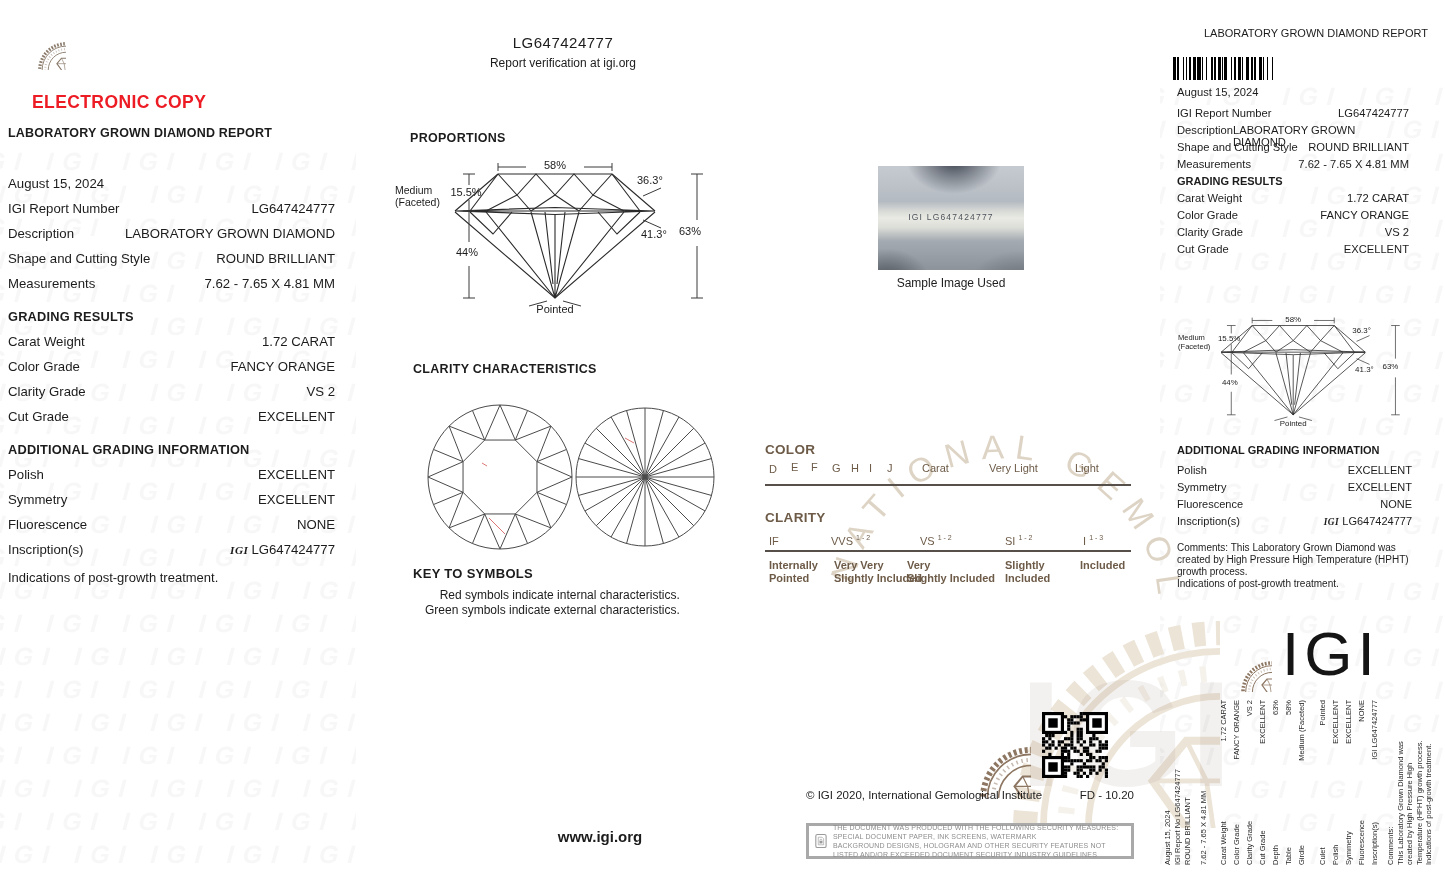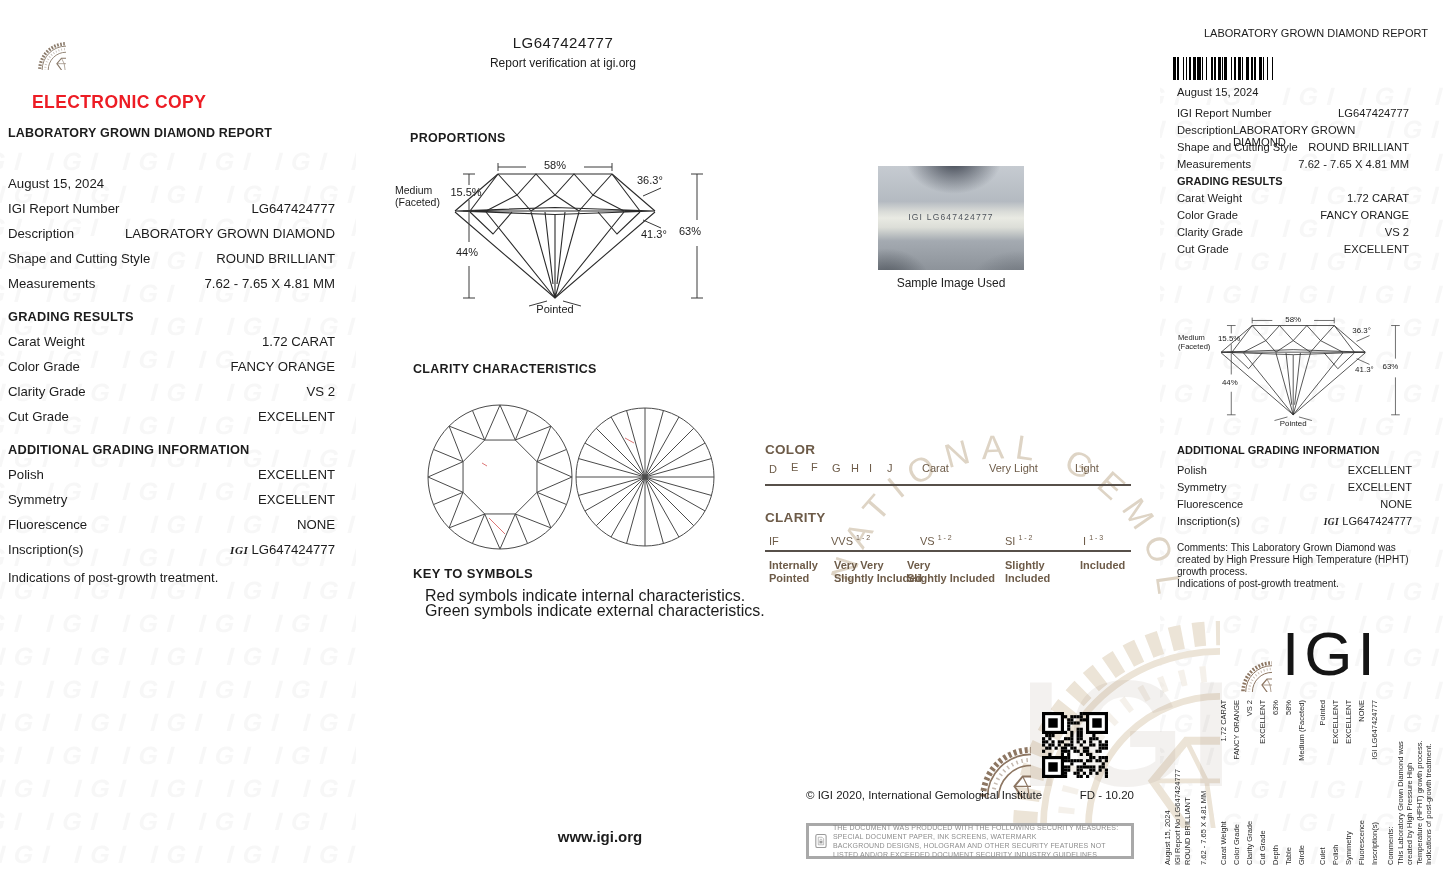--- a/index.html
+++ b/index.html
@@ -26,21 +26,21 @@
             letter-spacing:.5px;margin-right:3px;}
   
   .mid-num{position:absolute;left:413px;top:34px;width:300px;text-align:center;font-size:15px;letter-spacing:.5px;z-index:1;}
   .mid-ver{position:absolute;left:413px;top:56px;width:300px;text-align:center;font-size:12px;z-index:1;}
   .h-sect{font-size:12.5px;font-weight:bold;letter-spacing:.3px;z-index:1;}
   .prop-wrap{position:absolute;z-index:1;}
   .prop-inner{position:relative;width:330px;height:160px;}
   .plabel{position:absolute;font-size:11px;white-space:nowrap;}
   .plabel.sm{font-size:10.5px;line-height:12px;}
   svg text{font-family:"Liberation Sans",sans-serif;}
-  .keyline{font-size:16px;line-height:15px;}
+  .keyline{font-size:12px;line-height:15px;text-align:right;}
   
   .scale{position:absolute;left:765px;top:438px;width:368px;height:160px;z-index:1;color:#6d5b48;}
   .scale .ttl{position:absolute;font-size:13.5px;font-weight:bold;letter-spacing:.3px;}
   .scale .lab{position:absolute;font-size:11px;white-space:nowrap;}
   .scale .rule{position:absolute;height:2px;width:366px;background:#57504a;}
   .scale sup{font-size:7px;}
   .scale .desc{line-height:12.5px;font-weight:bold;}
   
   .sample{position:absolute;left:878px;top:166px;width:146px;height:104px;z-index:1;
     background:

